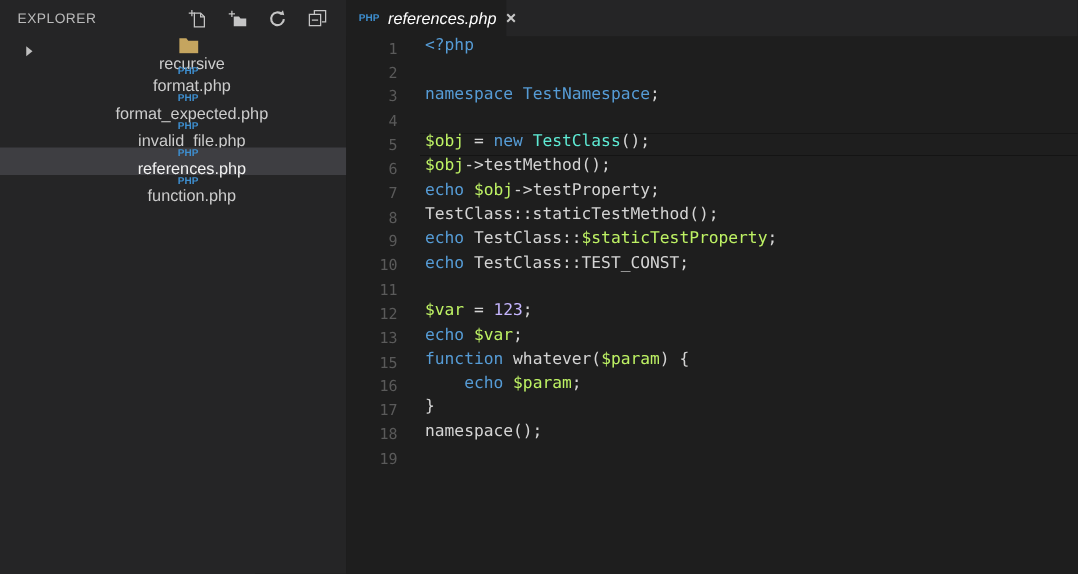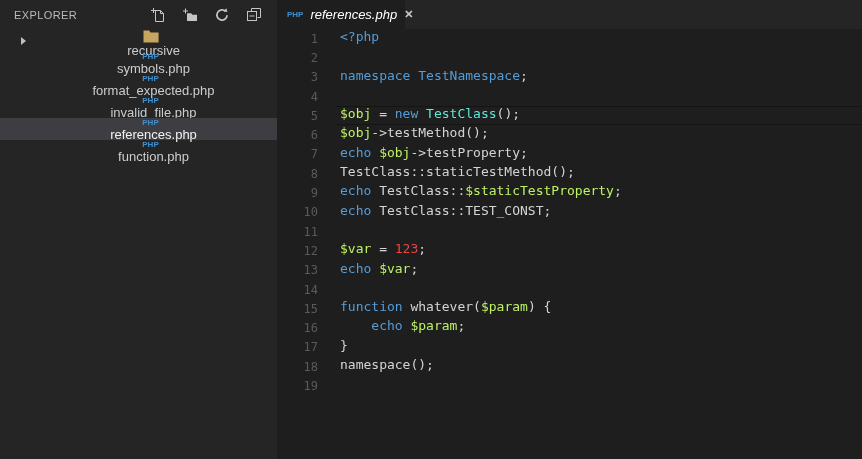--- a/index.html
+++ b/index.html
@@ -73,21 +73,21 @@
   .cc {
     flex:1; margin-left:18px; padding-left:4px; height:100%;
     display:flex; align-items:flex-start; white-space:pre;
   }
   .code-line.current .cc {
     box-shadow: inset 0 1px 0 #141414, inset 0 -1px 0 #141414;
   }
   .t-blue  { color:#569CD6; }
   .t-cyan  { color:#5eead4; }
   .t-lblue { color:#bef264; }
-  .t-green { color:#ef4444; }
+  .t-green { color:#c4b5fd; }
   .t-fg    { color:#D4D4D4; }
 </style>
 </head>
 <body>
 
 <div class="sidebar">
   <div class="sidebar-header">
     <span class="explorer-title">EXPLORER</span>
     <span class="toolbar">
       <span class="tool-btn">
@@ -123,21 +123,21 @@
         <span class="chevron"></span>
         <span class="file-icon">
           <svg width="16" height="13" viewBox="0 0 16 13">
             <path d="M0.5 0.5h5.6l1.5 2h8v10H0.5z" fill="#C5A55F"></path>
           </svg>
         </span>
         <span class="label">recursive</span>
       </div>
       <div class="row">
         <span class="file-icon php-badge">PHP</span>
-        <span class="label">symbols.php</span>
+        <span class="label">format.php</span>
       </div>
       <div class="row">
         <span class="file-icon php-badge">PHP</span>
         <span class="label">format_expected.php</span>
       </div>
       <div class="row">
         <span class="file-icon php-badge">PHP</span>
         <span class="label">invalid_file.php</span>
       </div>
       <div class="row selected">
@@ -206,24 +206,20 @@
       </div>
       <div class="code-line">
         <span class="ln">12</span>
         <span class="cc"><span class="t-lblue">$var</span><span class="t-fg"> = </span><span class="t-green">123</span><span class="t-fg">;</span></span>
       </div>
       <div class="code-line">
         <span class="ln">13</span>
         <span class="cc"><span class="t-blue">echo</span><span class="t-fg"> </span><span class="t-lblue">$var</span><span class="t-fg">;</span></span>
       </div>
       <div class="code-line">
-        <span class="ln">14</span>
-        <span class="cc"></span>
-      </div>
-      <div class="code-line">
         <span class="ln">15</span>
         <span class="cc"><span class="t-blue">function</span><span class="t-fg"> whatever(</span><span class="t-lblue">$param</span><span class="t-fg">) {</span></span>
       </div>
       <div class="code-line">
         <span class="ln">16</span>
         <span class="cc"><span class="t-fg">    </span><span class="t-blue">echo</span><span class="t-fg"> </span><span class="t-lblue">$param</span><span class="t-fg">;</span></span>
       </div>
       <div class="code-line">
         <span class="ln">17</span>
         <span class="cc"><span class="t-fg">}</span></span>

